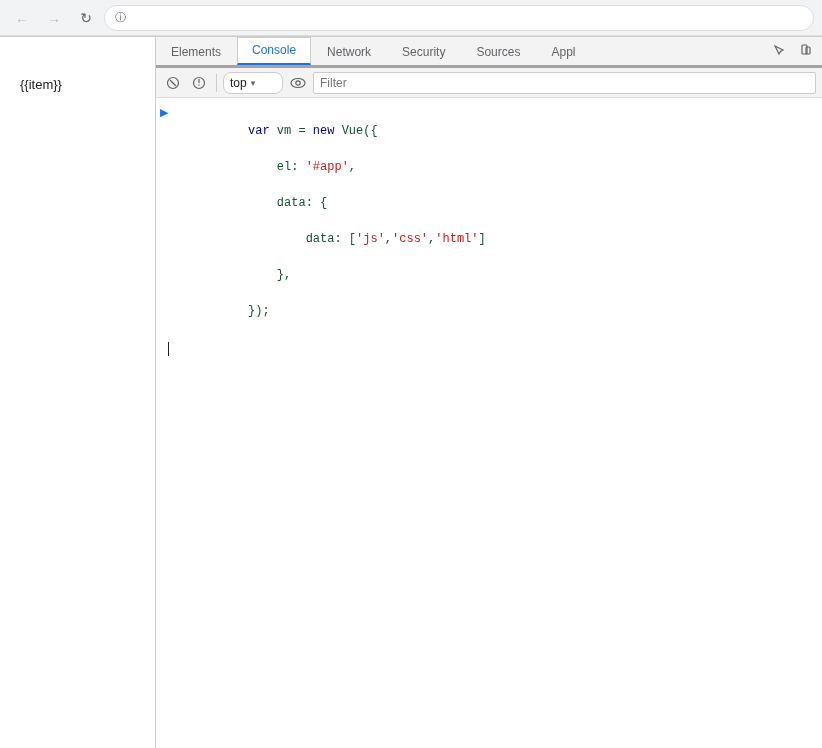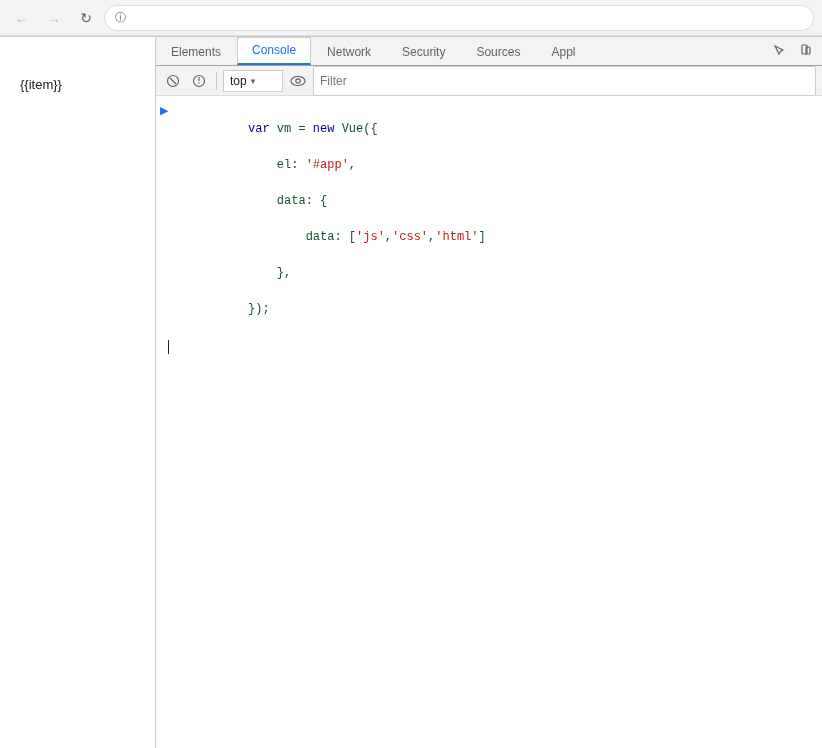--- a/index.html
+++ b/index.html
@@ -145,21 +145,21 @@
       height: 18px;
       background: #ccc;
       margin: 0 2px;
     }
 
     .context-selector {
       display: flex;
       align-items: center;
       background: #fff;
       border: 1px solid #ccc;
-      border-radius: 0;
+      border-radius: 8px;
       height: 22px;
       padding: 0 6px;
       font-size: 12px;
       color: #202124;
       cursor: pointer;
       gap: 4px;
       min-width: 60px;
     }
 
     .context-arrow {
@@ -175,21 +175,21 @@
       cursor: pointer;
       display: flex;
       align-items: center;
       justify-content: center;
       color: #5f6368;
       font-size: 13px;
     }
 
     .filter-input {
       flex: 1;
-      height: 30px;
+      height: 22px;
       border: 1px solid #ccc;
       border-radius: 2px;
       padding: 0 6px;
       font-size: 12px;
       color: #5f6368;
       background: #fff;
     }
 
     
     .console-output {
@@ -261,21 +261,21 @@
       justify-content: center;
       color: #5f6368;
       font-size: 13px;
       border-radius: 2px;
     }
 
     .devtools-tabs-row {
       display: flex;
       align-items: stretch;
       background: #f3f3f3;
-      border-bottom: 1px solid #a3a3a3;
+      border-bottom: 3px solid #a3a3a3;
     }
 
     .tabs-area {
       display: flex;
       flex: 1;
     }
 
     .icons-area {
       display: flex;
       align-items: center;

